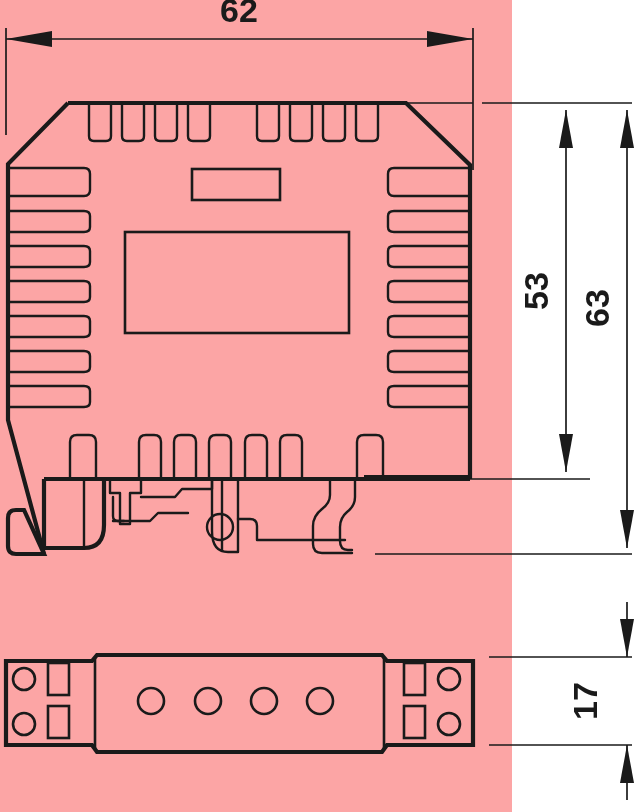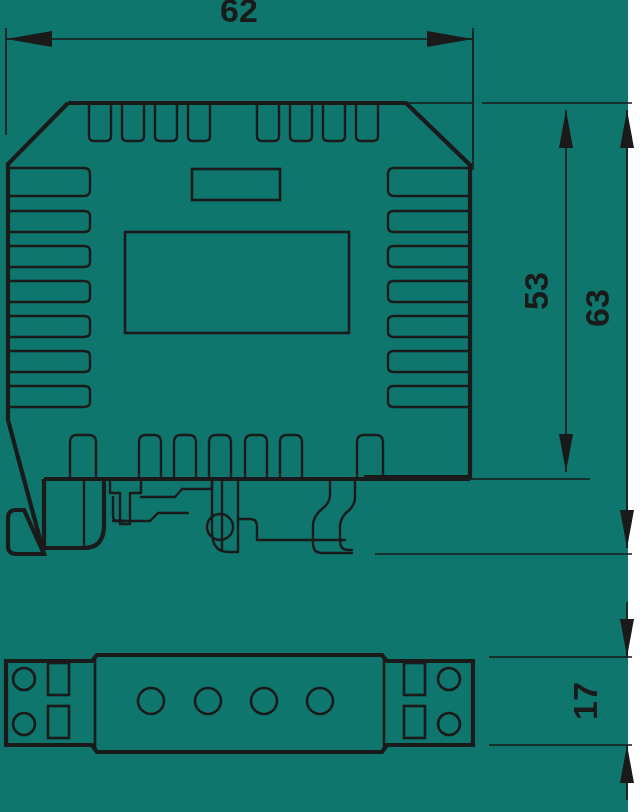--- a/index.html
+++ b/index.html
@@ -9,23 +9,23 @@
     background: #ffffff;
   }
   body {
     width: 640px;
     height: 812px;
     font-family: "Liberation Sans", sans-serif;
     overflow: hidden;
   }
   #drawing-root {
     position: relative;
-    width: 628px;
+    width: 512px;
     height: 812px;
-    background: #0f766e;
+    background: #fca5a5;
   }
   svg#tech-drawing {
     display: block;
     width: 640px;
     height: 812px;
   }
   .outline {
     fill: none;
     stroke: #1a1a1a;
     stroke-width: 4.2;

